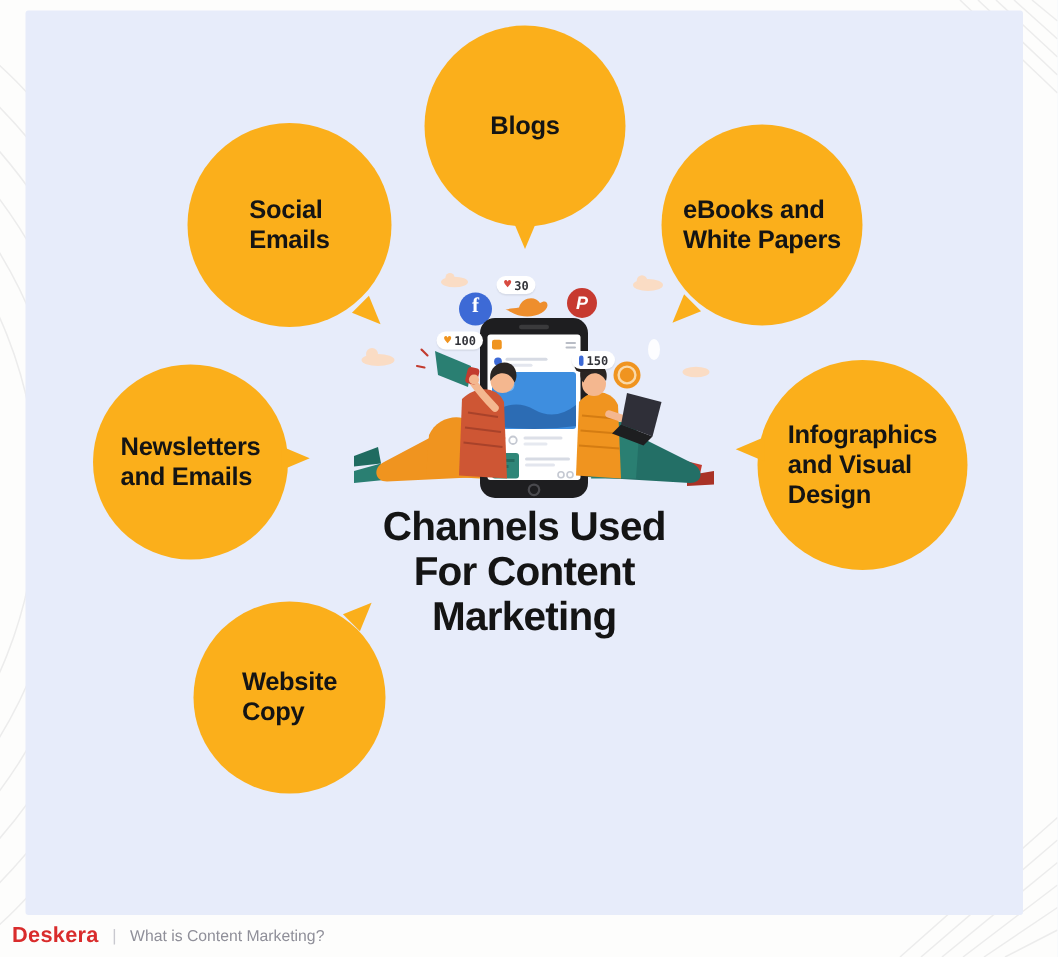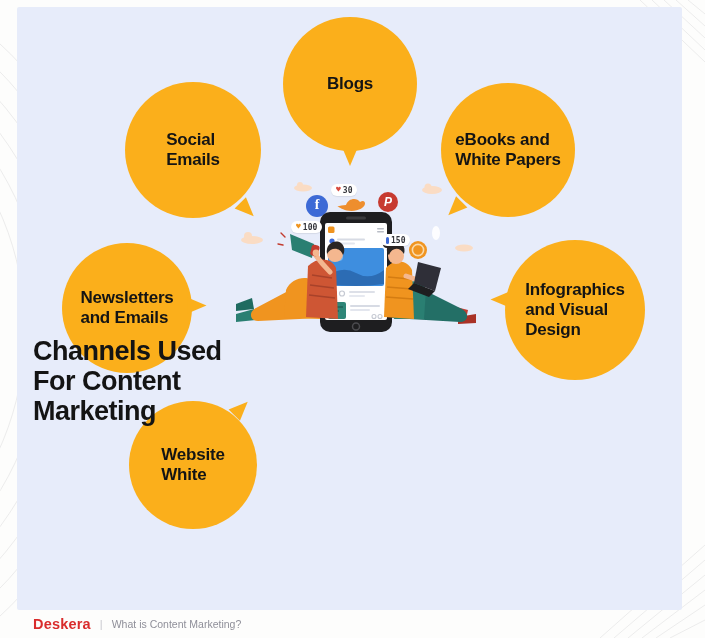--- a/index.html
+++ b/index.html
@@ -37,24 +37,24 @@
   .b4 .tail{right:-13px;top:50%;margin-top:-12px;transform:rotate(-90deg);}
   .b5{left:505px;top:240px;width:140px;height:140px;}
   .b5 .tail{left:-13px;top:36%;transform:rotate(90deg);}
   .b6{left:129px;top:401px;width:128px;height:128px;}
   .b6 .tail{right:8px;top:-2px;transform:rotate(45deg);}
   .b7{left:283px;top:456px;width:134px;height:134px;}
   .b7 .tail{left:50%;top:-15px;margin-left:-8px;}
   .b8{left:441px;top:399px;width:132px;height:132px;}
   .b8 .tail{left:8px;top:-2px;transform:rotate(-45deg);}
 
-  .title{position:absolute;z-index:4;left:17px;top:336px;width:665px;
-         font-size:27px;font-weight:bold;color:var(--ink);line-height:1.12;letter-spacing:-0.5px;white-space:pre-line;padding-left:16px;}
-
-  .footer{position:absolute;z-index:5;left:0;top:609px;width:705px;height:29px;display:flex;align-items:center;padding-left:33px;box-sizing:border-box;}
+  .title{position:absolute;z-index:4;left:17px;top:336px;width:665px;text-align:center;
+         font-size:27px;font-weight:bold;color:var(--ink);line-height:1.12;letter-spacing:-0.5px;white-space:pre-line;}
+
+  .footer{position:absolute;z-index:5;left:0;top:609px;width:705px;height:29px;display:flex;align-items:center;padding-left:8px;box-sizing:border-box;}
   .logo{font-size:14.5px;font-weight:bold;color:var(--logo);letter-spacing:0.2px;}
   .sep{color:#c9c9cf;font-size:11px;margin:0 9px;}
   .caption{color:var(--cap);font-size:10.5px;}
 </style>
 </head>
 <body>
 
 <div class="stage" style="--bubble: #FBAF1B; --panel: #E7ECFA; --ink: #141414; --logo: #D92C2C; --cap: #8F8F99;">
 
   <svg class="bg-pattern" width="705" height="638" viewBox="0 0 705 638">
@@ -209,21 +209,21 @@
     <span class="tail down"></span>
   </div>
   <div class="bubble b5">
     <span class="lbl">Infographics
 and Visual
 Design</span>
     <span class="tail down"></span>
   </div>
   <div class="bubble b6">
     <span class="lbl">Website
-White</span>
+Copy</span>
     <span class="tail up"></span>
   </div>
 
   <div class="title">Channels Used
 For Content
 Marketing</div>
 
   <div class="footer">
     <span class="logo">Deskera</span>
     <span class="sep">|</span>

